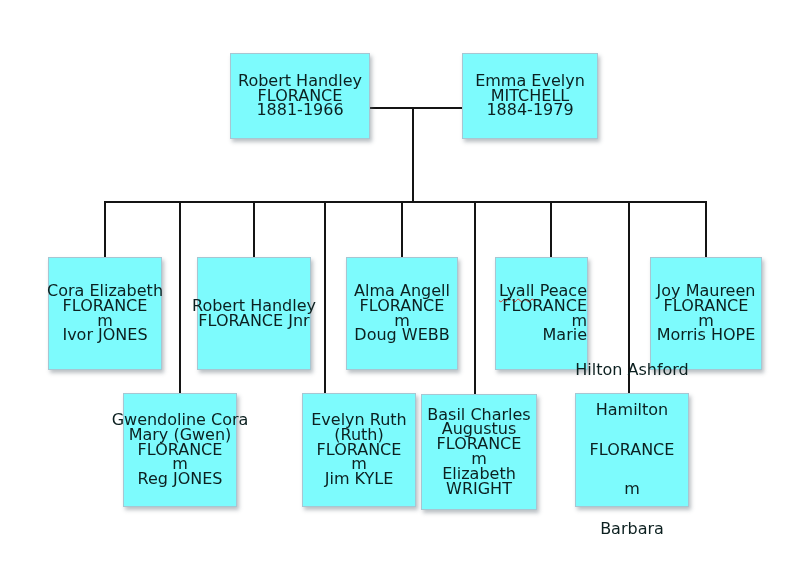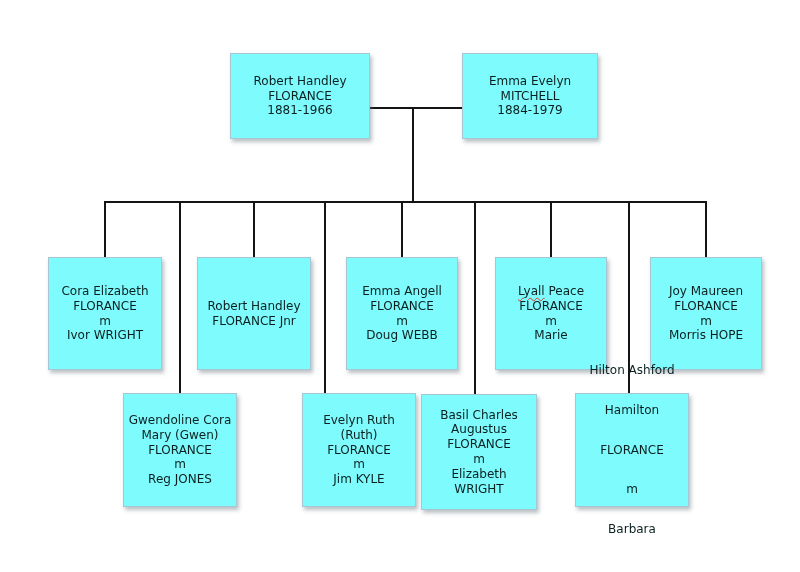--- a/index.html
+++ b/index.html
@@ -26,21 +26,21 @@
     position: absolute;
     background: var(--box-fill, #7dfbfd);
     border: 1px solid var(--box-border, #a7c6d2);
     box-shadow: 2px 3px 4px rgba(105, 115, 125, 0.45);
     display: flex;
     flex-direction: column;
     justify-content: center;
     align-items: center;
     text-align: center;
     box-sizing: border-box;
-    font-size: 12px;
+    font-size: 16px;
     line-height: 14.8px;
     color: var(--text-color, #0c2020);
     cursor: default;
   }
   .name-line {
     white-space: nowrap;
   }
   .misspelled {
     text-decoration: underline;
     text-decoration-style: wavy;
@@ -78,36 +78,36 @@
   <div class="person-box" style="left:462px; top:53px; width:136px; height:86px;">
     <div class="name-line">Emma Evelyn</div>
     <div class="name-line">MITCHELL</div>
     <div class="name-line">1884-1979</div>
   </div>
 
   <div class="person-box" style="left:48px; top:257px; width:114px; height:113px;">
     <div class="name-line">Cora Elizabeth</div>
     <div class="name-line">FLORANCE</div>
     <div class="name-line">m</div>
-    <div class="name-line">Ivor WRIGHT</div>
+    <div class="name-line">Ivor JONES</div>
   </div>
 
   <div class="person-box" style="left:197px; top:257px; width:114px; height:113px;">
     <div class="name-line">Robert Handley</div>
     <div class="name-line">FLORANCE Jnr</div>
   </div>
 
   <div class="person-box" style="left:346px; top:257px; width:112px; height:113px;">
-    <div class="name-line">Emma Angell</div>
+    <div class="name-line">Alma Angell</div>
     <div class="name-line">FLORANCE</div>
     <div class="name-line">m</div>
     <div class="name-line">Doug WEBB</div>
   </div>
 
-  <div class="person-box" style="left:495px; top:257px; width:112px; height:113px;">
+  <div class="person-box" style="left:495px; top:257px; width:93px; height:113px;align-items:flex-end;">
     <div class="name-line"><span class="misspelled">Lyall</span><span> Peace</span></div>
     <div class="name-line">FLORANCE</div>
     <div class="name-line">m</div>
     <div class="name-line">Marie</div>
   </div>
 
   <div class="person-box" style="left:650px; top:257px; width:112px; height:113px;">
     <div class="name-line">Joy Maureen</div>
     <div class="name-line">FLORANCE</div>
     <div class="name-line">m</div>

